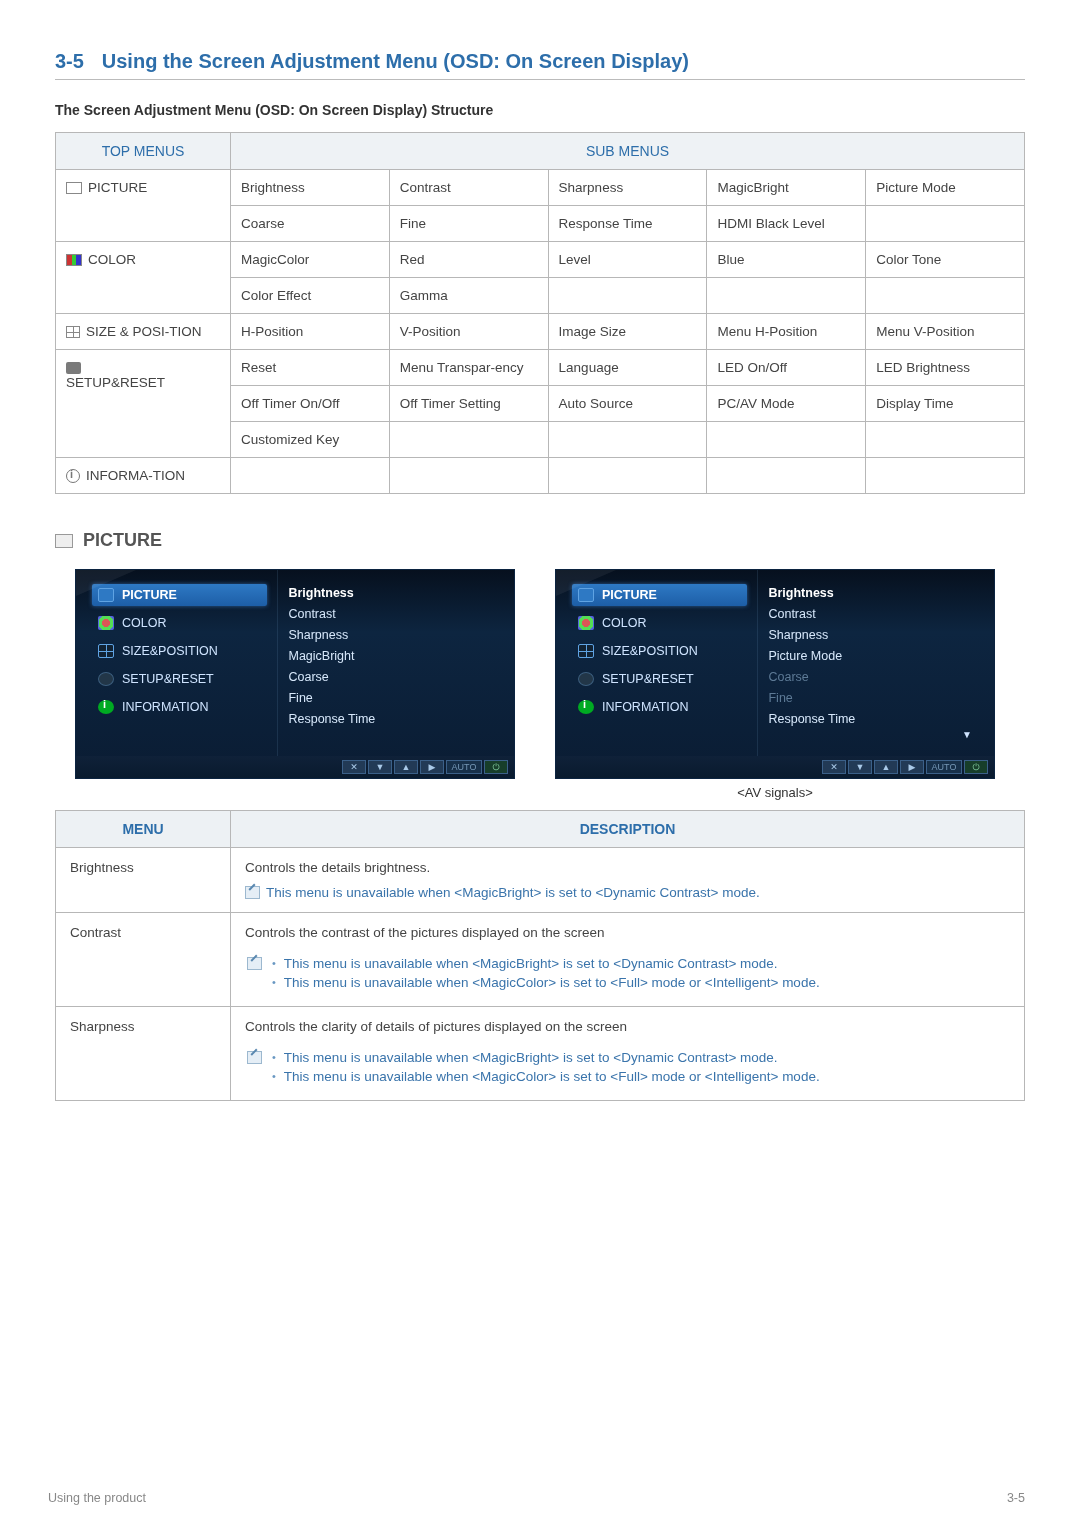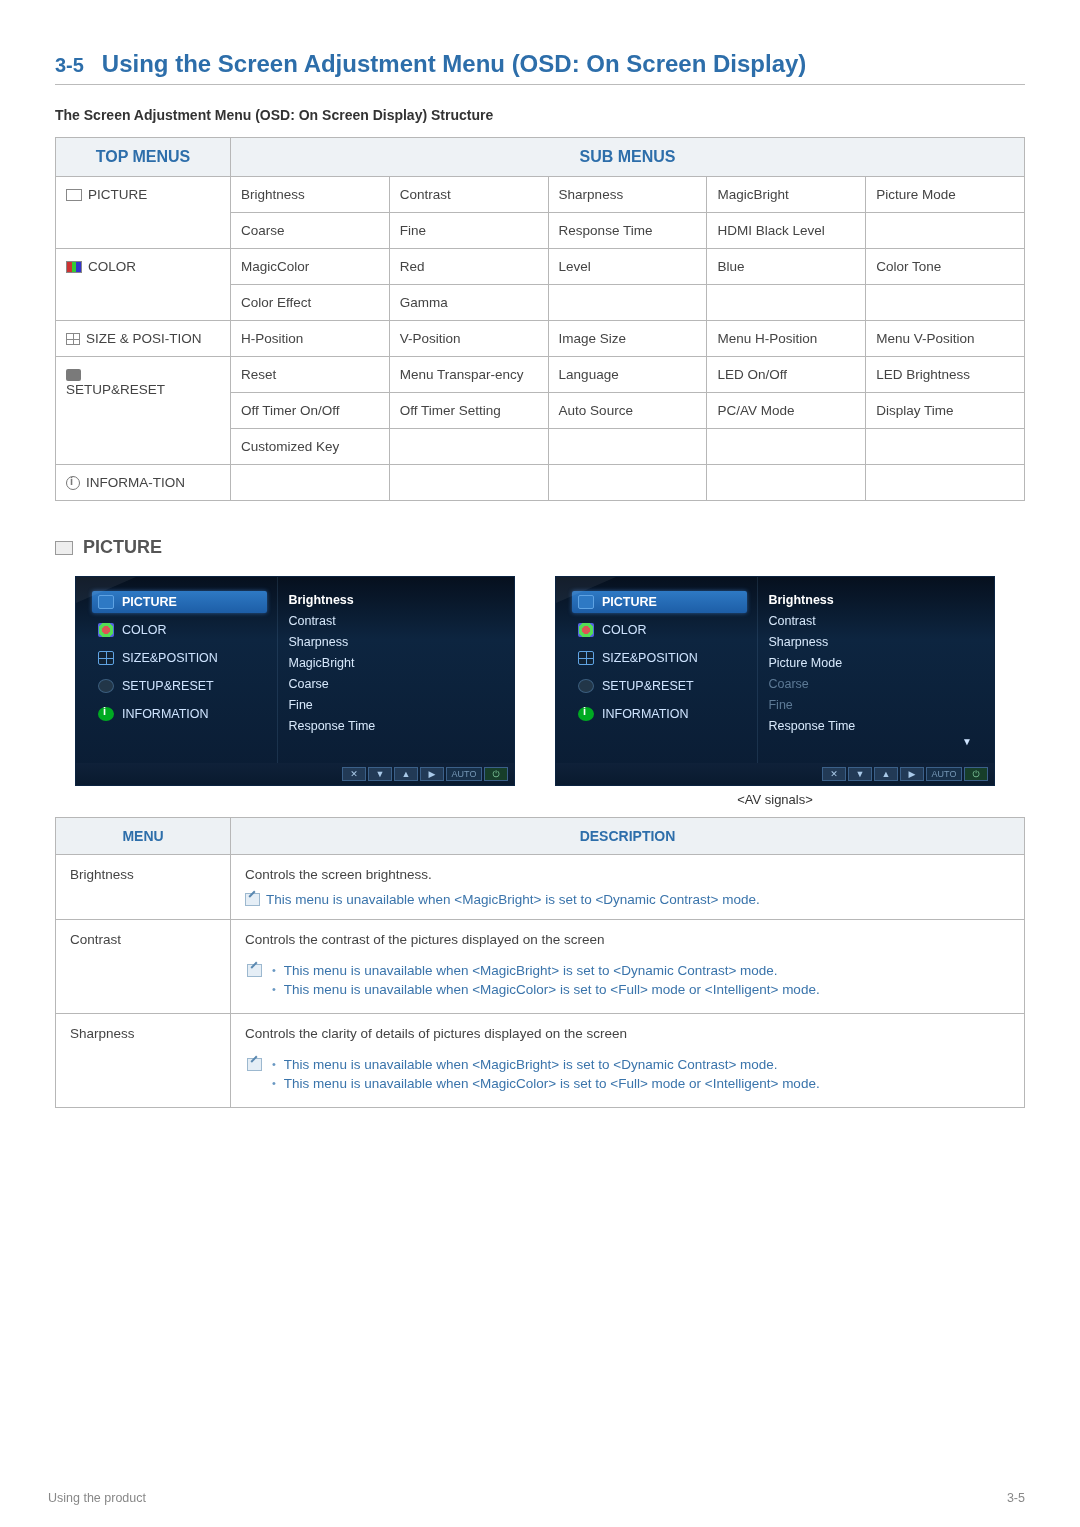--- a/index.html
+++ b/index.html
@@ -5,38 +5,38 @@
   * { box-sizing: border-box; margin: 0; padding: 0; }
   body {
     font-family: Arial, Helvetica, sans-serif;
     background: #fff;
     color: #444;
     padding: 50px 55px 40px 55px;
     width: 1080px;
     font-size: 14px;
   }
   .section-num { color: #2d6eaa; font-size: 20px; font-weight: bold; display: inline-block; margin-right: 14px; }
-  .section-title { color: #2d6eaa; font-size: 24px; font-weight: bold; }
+  .section-title { color: #2d6eaa; font-size: 20px; font-weight: bold; }
   .rule { border: none; border-top: 1px solid #bbb; margin-top: 6px; margin-bottom: 22px; }
   .subheading { font-weight: bold; color: #333; font-size: 14px; margin-bottom: 14px; }
 
   table.grid { border-collapse: collapse; width: 100%; table-layout: fixed; }
   table.grid th, table.grid td {
     border: 1px solid #b7b7b7;
     padding: 10px 10px;
     vertical-align: top;
     font-size: 13.5px;
     color: #444;
   }
   table.grid th {
     background: #eef2f5;
     color: #2d6eaa;
-    font-weight: bold;
+    font-weight: normal;
     text-align: center;
-    font-size: 16px;
+    font-size: 14px;
   }
   .menu-col { width: 175px; }
   .menu-cell { font-weight: normal; color: #444; }
 
   .icon-box { display: inline-block; width: 16px; height: 12px; border: 1px solid #888; margin-right: 6px; vertical-align: -2px; background:#fff; }
   .icon-palette { display: inline-block; width: 16px; height: 12px; border: 1px solid #888; margin-right: 6px; vertical-align:-2px; background: linear-gradient(90deg,#c33 0 33%, #3c3 33% 66%, #33c 66% 100%); }
   .icon-grid { display: inline-block; width: 14px; height: 12px; border:1px solid #888; margin-right:6px; vertical-align:-2px; position:relative; }
   .icon-grid::before, .icon-grid::after { content:""; position:absolute; background:#888; }
   .icon-grid::before { left:50%; top:0; bottom:0; width:1px; }
   .icon-grid::after { top:50%; left:0; right:0; height:1px; }
@@ -340,21 +340,21 @@
     </colgroup>
   <tbody>
       <tr>
     <th>MENU</th>
     <th>DESCRIPTION</th>
   </tr>
 
   <tr>
     <td>Brightness</td>
     <td>
-      <div>Controls the screen brightness.</div>
+      <div>Controls the details brightness.</div>
       <div style="height:10px"></div>
       <div class="note">
         <span class="note-icon"></span><span>This menu is unavailable when &lt;MagicBright&gt; is set to &lt;Dynamic Contrast&gt; mode.</span>
       </div>
     </td>
   </tr>
 
   <tr>
     <td>Contrast</td>
     <td>

